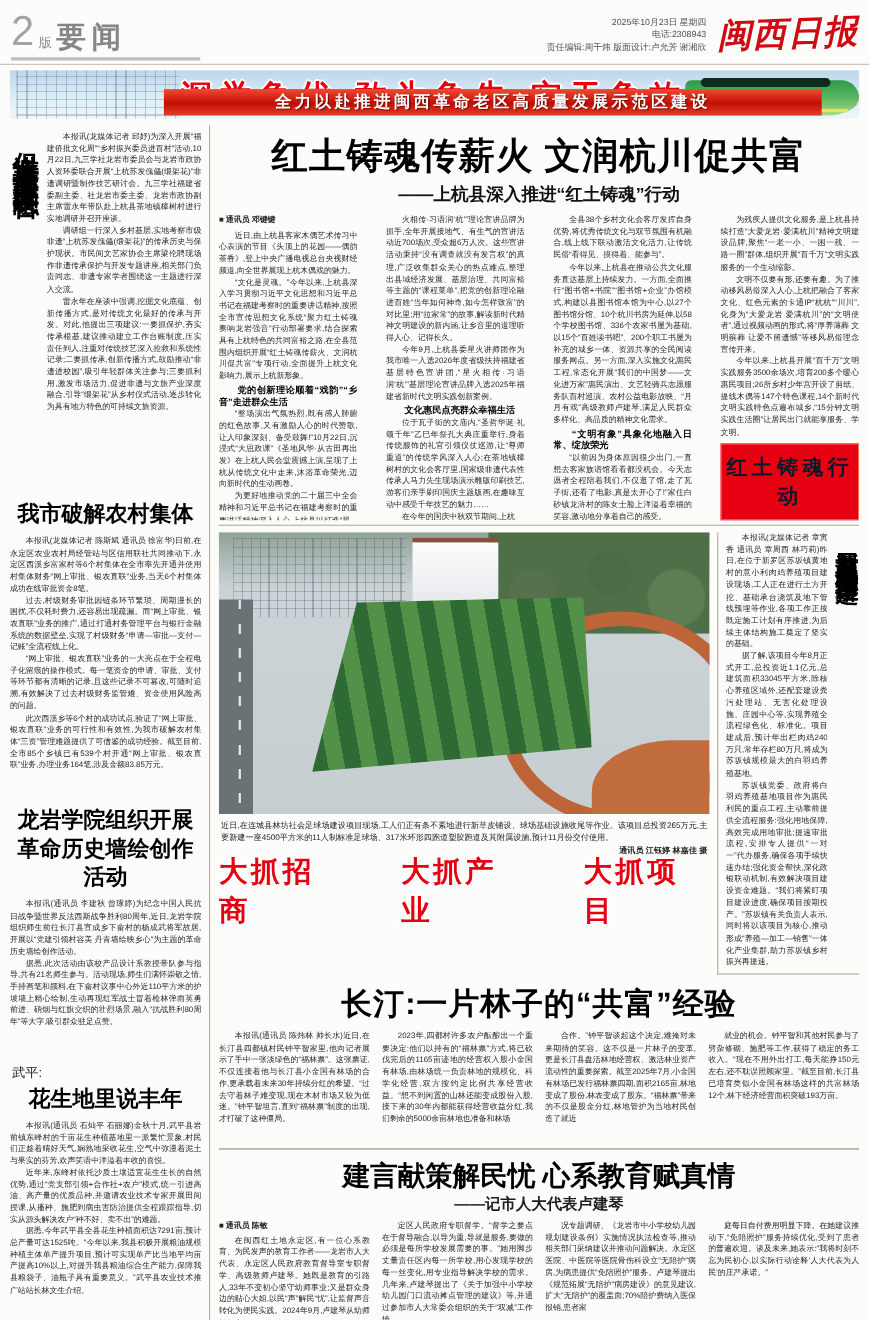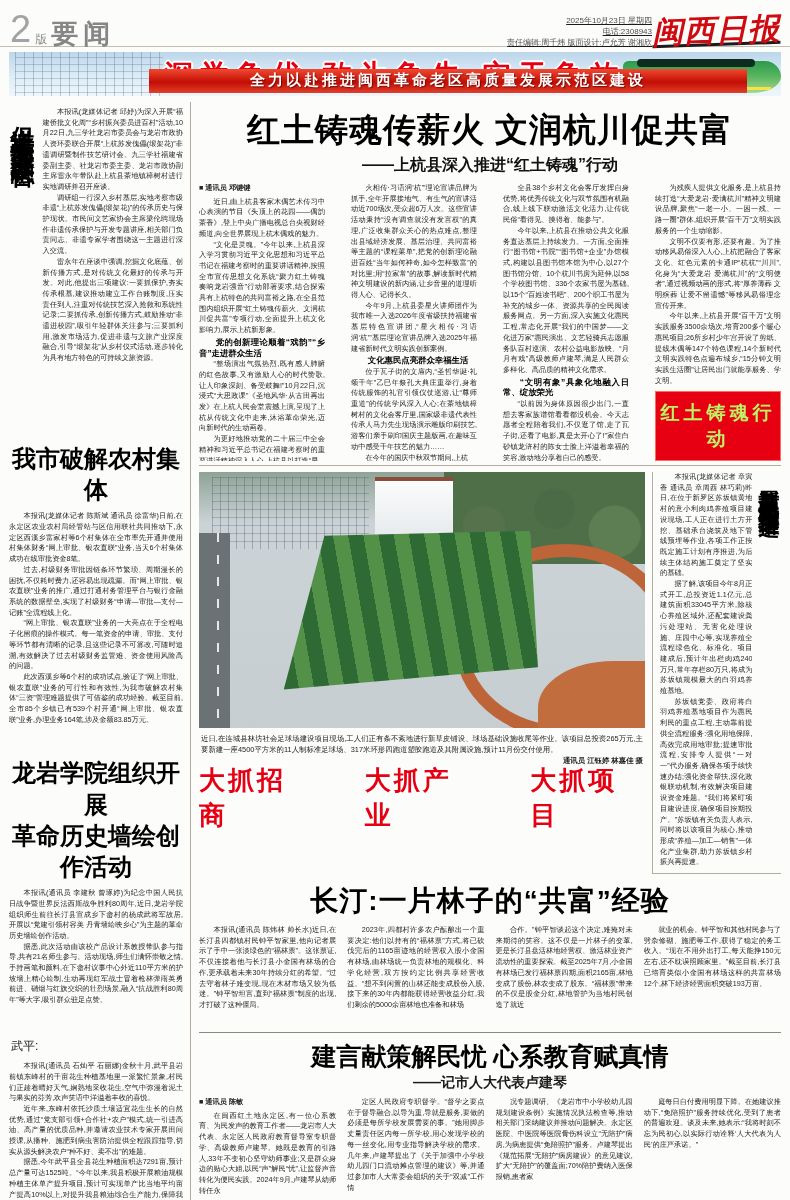--- a/index.html
+++ b/index.html
@@ -1,28 +1,28 @@
 <!DOCTYPE html>
 <html><head>
 <meta charset="utf-8">
 <style>
   html,body{margin:0;padding:0;background:#e8e6e0;}
   .page{position:relative;width:790px;height:1200px;margin:0 auto;background:#fcfcfa;
         overflow:hidden;font-family:"Liberation Sans","DejaVu Sans",sans-serif;color:#1c1c1c;
         box-sizing:border-box;}
   
   .hdr{display:flex;justify-content:space-between;align-items:flex-start;
-       padding:10px 10px 0 10px;height:47px;box-sizing:border-box;
+       padding:10px 10px 0 10px;height:59px;box-sizing:border-box;
        border-bottom:1px solid #c6beb2;}
   .pageno{line-height:1;}
   .pn-num{font-size:38px;color:#a3a3a3;font-weight:400;vertical-align:bottom;}
   .pn-ban{font-size:12px;color:#8d8d8d;margin:0 4px;}
   .pn-sec{font-size:27px;font-weight:900;color:#868686;letter-spacing:5px;}
   .pn-bar{width:172px;height:3px;background:#bdbdbd;margin-top:4px;}
-  .hdr-right{display:flex;align-items:center;text-decoration:underline;}
+  .hdr-right{display:flex;align-items:center;gap:10px;}
   .meta{text-align:right;font-size:8px;line-height:11px;color:#4f4f4f;}
   .masthead{font-family:"DejaVu Serif","Liberation Serif",serif;font-style:italic;
             font-weight:900;font-size:31px;color:#cf0a10;letter-spacing:1px;
             transform:rotate(-2deg);}
   
   .banner{position:relative;margin:5px 9px 6px 9px;height:44px;overflow:hidden;
           background:linear-gradient(180deg,#bcd6ea 0%,#dcedf8 55%,#eef6fb 100%);}
   .bldg{position:absolute;left:6px;bottom:0;width:148px;height:46px;
         background:linear-gradient(180deg,#eef2f5,#c9d4dd);
         background-image:repeating-linear-gradient(90deg,rgba(90,110,130,.35) 0 1px,transparent 1px 9px),
@@ -47,31 +47,31 @@
   
   .txt{font-size:7.2px;line-height:10.7px;text-align:justify;color:#242424;overflow:hidden;}
   .blk-p{text-indent:2em;}
   .blk-h{font-weight:900;font-size:8.4px;text-indent:2em;margin:1px 0;color:#000;}
   .blk-by{font-weight:700;margin-bottom:3px;}
   
   .art-a{display:flex;height:326px;margin-top:5px;}
   .vhead{writing-mode:vertical-rl;font-size:24px;font-weight:900;line-height:1.15;
          letter-spacing:3px;color:#000;}
   .art-a .txt{flex:1;padding-left:6px;}
-  .lhead{font-size:24px;font-weight:900;text-align:center;line-height:1.3;color:#000;margin:10px 0 6px 0;}
+  .lhead{font-size:20px;font-weight:900;text-align:center;line-height:1.3;color:#000;margin:10px 0 6px 0;}
   .kicker{font-size:12px;color:#222;margin:12px 0 2px 2px;}
   .h-b{height:236px;}
   .h-c{height:138px;}
   .h-d{height:190px;}
   
   .m-head{font-size:33px;font-weight:900;text-align:center;letter-spacing:1px;color:#000;margin:6px 0 2px 0;}
   .m-sub{font-size:16px;font-weight:700;text-align:center;color:#111;margin:2px 0 7px 0;}
   .m-cols{display:flex;gap:26px;height:278px;overflow:hidden;border-bottom:1px solid #b3ab9e;padding-bottom:4px;}
   .m-col{flex:1;min-width:0;}
-  .redbadge{background:#e60012;color:#bef264;font-size:19px;font-weight:900;text-align:center;
+  .redbadge{background:#e60012;color:#0f172a;font-size:19px;font-weight:900;text-align:center;
             letter-spacing:4px;padding:9px 0;margin-top:5px;box-shadow:inset 0 0 0 1px #ff6b5a;}
   
   .band{display:flex;margin-top:6px;}
   .photozone{width:446px;}
   .photo{position:relative;height:256px;overflow:hidden;
          background:linear-gradient(180deg,#8fa396 0%,#ccd3d6 20%,#c7ced2 100%);}
   .ph-trees{position:absolute;top:0;right:0;width:45%;height:36%;
          background:radial-gradient(circle at 20% 60%,#55724c 12%,transparent 13%),
                     radial-gradient(circle at 55% 40%,#4a6b45 16%,transparent 17%),
                     radial-gradient(circle at 85% 65%,#5d7d52 14%,transparent 15%),#4f6f49;}
@@ -175,20 +175,21 @@
         </div>
         <div class="txt h-c">
             <div class="blk blk-p">本报讯(通讯员 李建秋 曾琢婷)为纪念中国人民抗日战争暨世界反法西斯战争胜利80周年,近日,龙岩学院组织师生前往长汀县宣成乡下畲村的杨成武将军故居,开展以“党建引领村容美 丹青墙绘映乡心”为主题的革命历史墙绘创作活动。</div>
             <div class="blk blk-p">据悉,此次活动由该校产品设计系教授带队参与指导,共有21名师生参与。活动现场,师生们满怀崇敬之情,手持画笔和颜料,在下畲村议事中心外近110平方米的护坡墙上精心绘制,生动再现红军战士冒着枪林弹雨英勇前进、硝烟与红旗交织的壮烈场景,融入“抗战胜利80周年”等大字,吸引群众驻足点赞。</div>
           </div>
       </div>
 
       <div>
         <div class="kicker">武平:</div>
         <div class="lhead" style="margin-top:2px;">
+          <div>花生地里说丰年</div>
         </div>
         <div class="txt h-d">
             <div class="blk blk-p">本报讯(通讯员 石灿平 石丽娜)金秋十月,武平县岩前镇东峰村的千亩花生种植基地里一派繁忙景象,村民们正趁着晴好天气,娴熟地采收花生,空气中弥漫着泥土与果实的芬芳,欢声笑语中洋溢着丰收的喜悦。</div>
             <div class="blk blk-p">近年来,东峰村依托沙质土壤适宜花生生长的自然优势,通过“党支部引领+合作社+农户”模式,统一引进高油、高产量的优质品种,并邀请农业技术专家开展田间授课,从播种、施肥到病虫害防治提供全程跟踪指导,切实从源头解决农户“种不好、卖不出”的难题。</div>
             <div class="blk blk-p">据悉,今年武平县全县花生种植面积达7291亩,预计总产量可达1525吨。“今年以来,我县积极开展粮油规模种植主体单产提升项目,预计可实现单产比当地平均亩产提高10%以上,对提升我县粮油综合生产能力,保障我县粮袋子、油瓶子具有重要意义。”武平县农业技术推广站站长林文生介绍。</div>
           </div>
       </div>
     </div>
 
     <div class="maincol">

